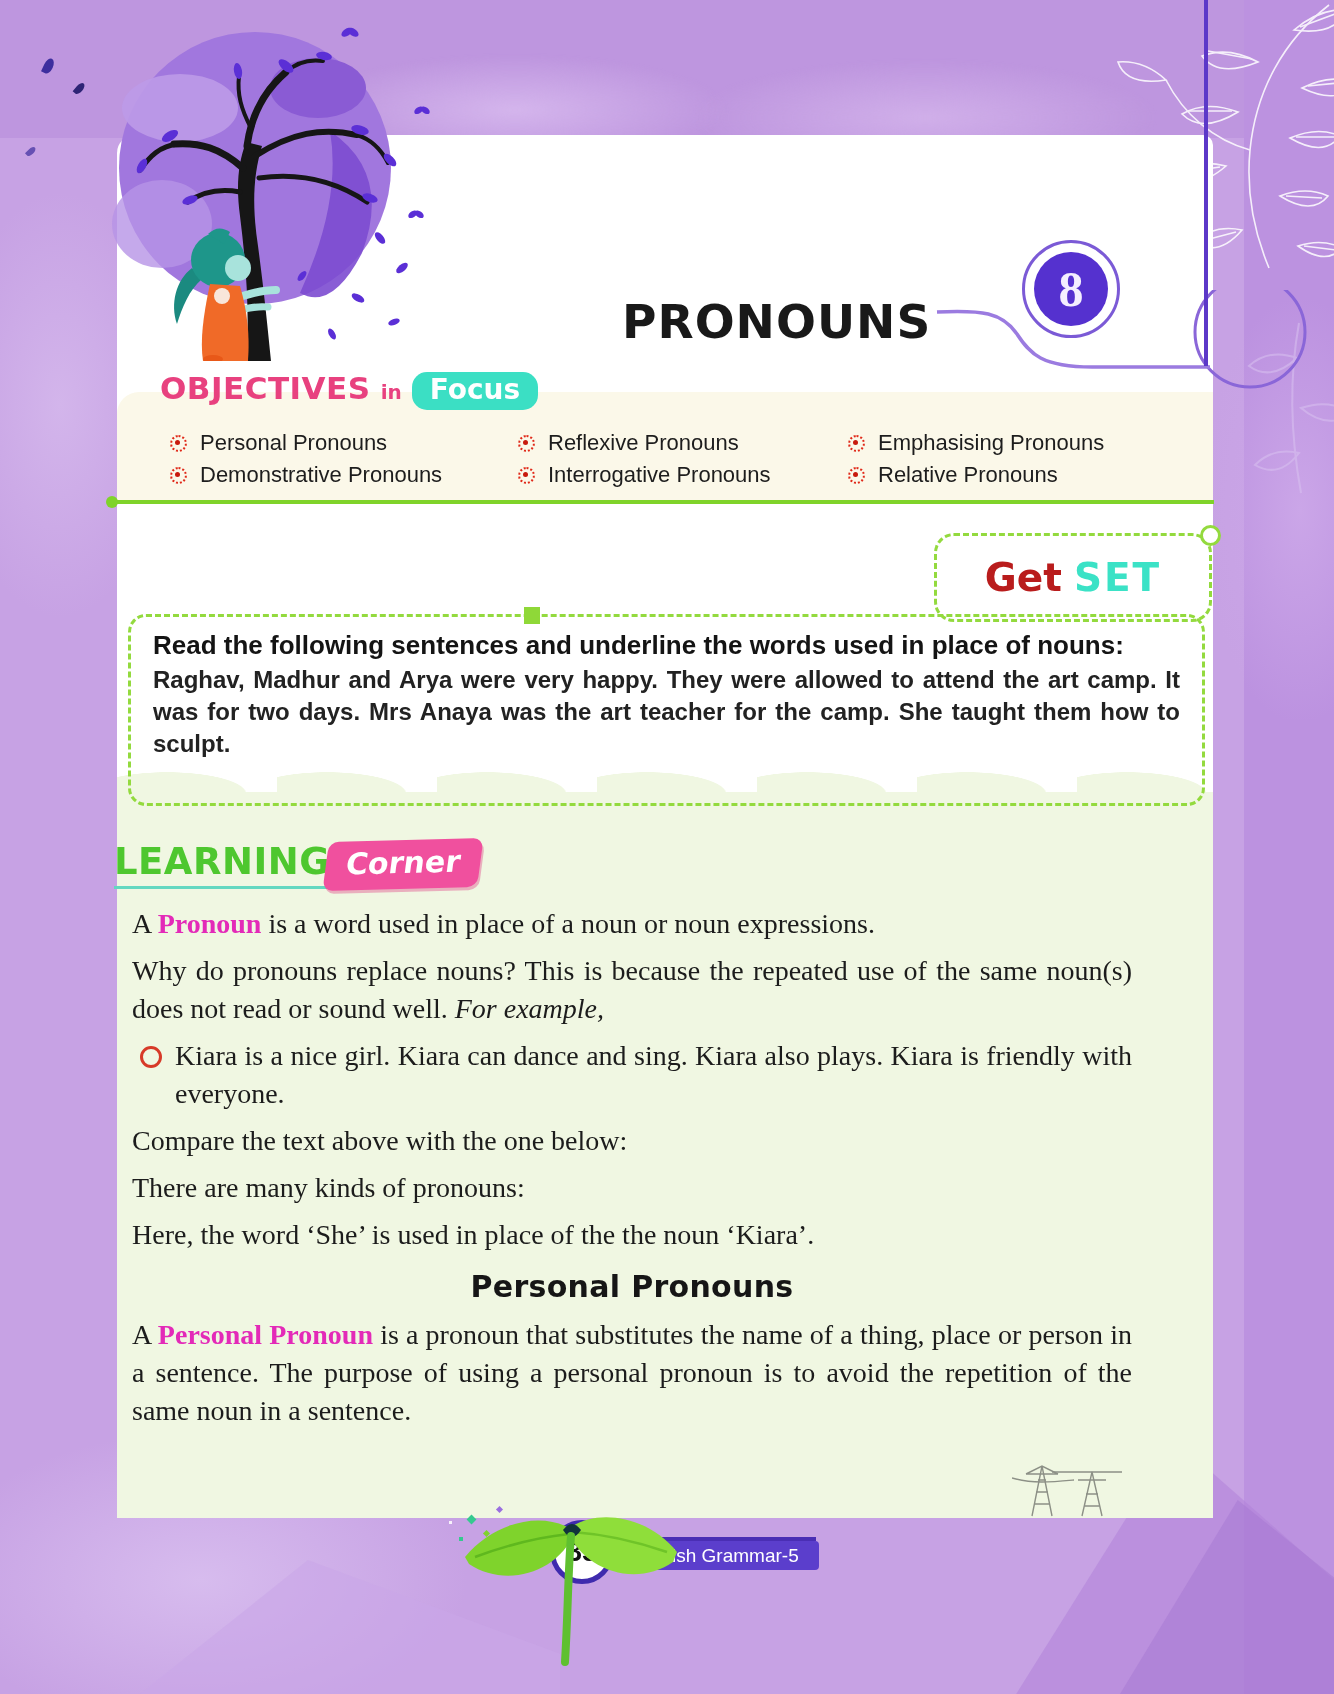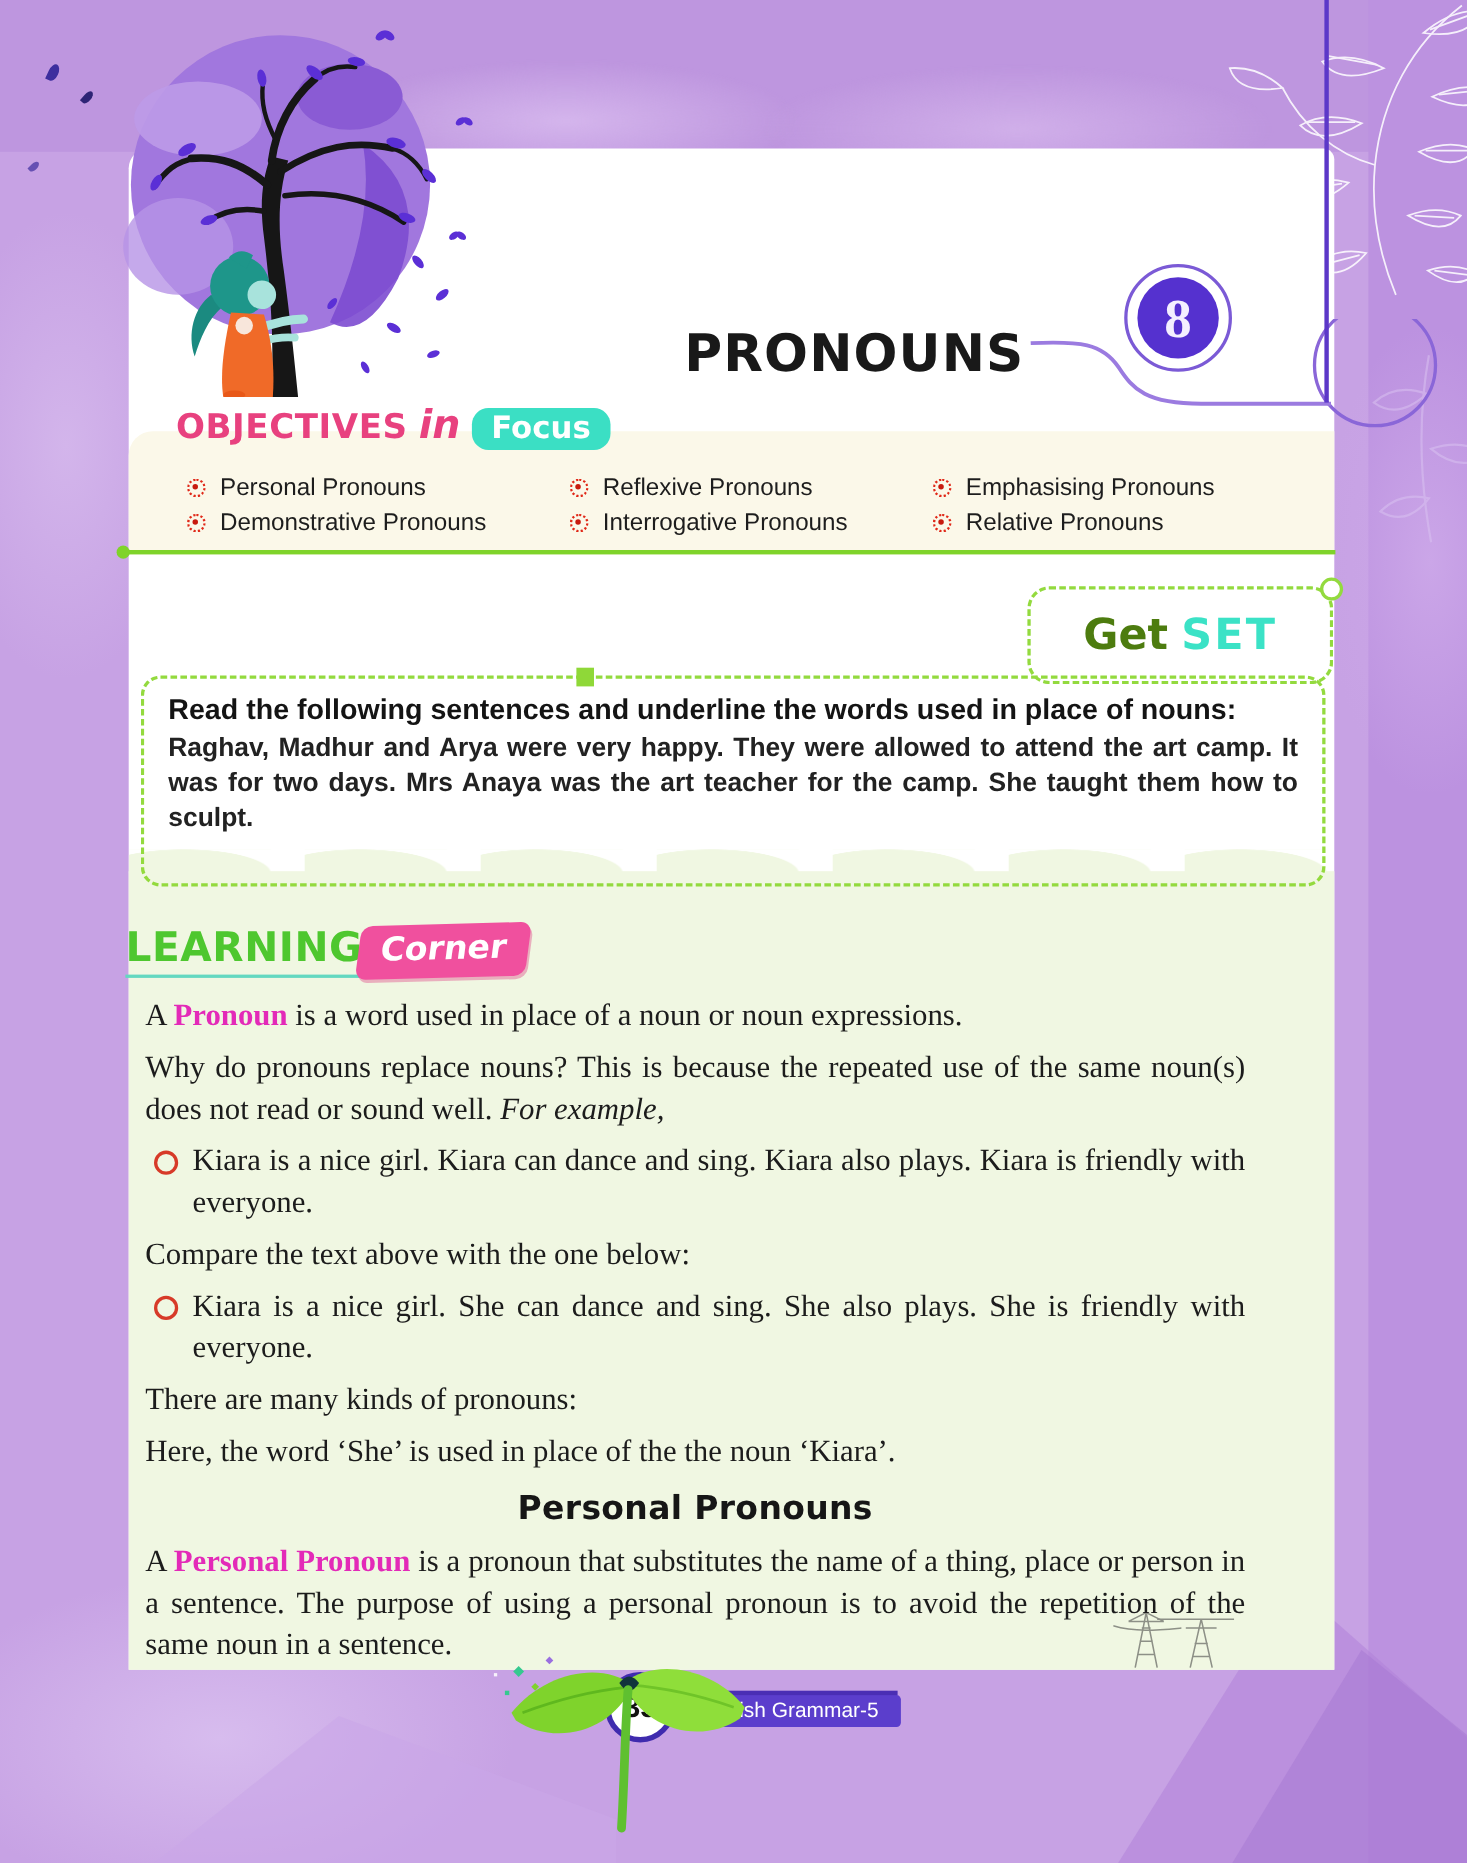--- a/index.html
+++ b/index.html
@@ -45,39 +45,39 @@
   .badge-ring{left:1022px;top:240px;width:92px;height:92px;border:3px solid #7B5AD6;border-radius:50%;
          z-index:5;display:flex;align-items:center;justify-content:center;background:#fff;}
   .badge-circle{width:74px;height:74px;border-radius:50%;background:#5531CF;display:flex;
          align-items:center;justify-content:center;}
   .badge-circle span{font-family:"Liberation Serif",serif;font-size:50px;font-weight:700;color:#F4EFFF;}
   .swoosh{left:920px;top:290px;z-index:3;}
 
   
   .obj-head{left:160px;top:350px;display:flex;align-items:baseline;gap:10px;z-index:5;}
   .obj-word{font-family:"DejaVu Sans",sans-serif;font-size:31px;font-weight:800;color:#E8417F;letter-spacing:.5px;margin-top:20px;}
-  .obj-in{font-family:"DejaVu Sans",sans-serif;font-size:36px;font-weight:700;font-style:italic;color:#E8417F;}
+  .obj-in{font-family:"DejaVu Sans",sans-serif;font-size:20px;font-weight:700;color:#E8417F;}
   .focus-badge{background:#3BDFC4;color:#fff;font-family:"DejaVu Sans",sans-serif;font-size:28px;
          font-weight:800;padding:1px 18px 4px;border-radius:15px;margin-top:16px;}
   .obj-grid{left:170px;top:430px;width:990px;display:grid;grid-template-columns:348px 330px 300px;
          row-gap:6px;z-index:5;}
   .obj-item{display:flex;align-items:center;font-size:22px;color:#1D1D1D;font-weight:500;}
   .dot-flower{flex:0 0 auto;width:13px;height:13px;border:2px dotted #E02818;border-radius:50%;
          margin-right:13px;position:relative;}
   .dot-flower::after{content:'';position:absolute;left:3px;top:3px;width:5px;height:5px;border-radius:50%;background:#C81A0E;}
 
   .rule{left:108px;top:500px;width:1106px;height:4px;background:#7FD32A;z-index:5;}
   .rule::before{content:'';position:absolute;left:-2px;top:-4px;width:12px;height:12px;border-radius:50%;background:#7FD32A;}
 
   
   .getset{left:934px;top:533px;width:272px;height:83px;border:3px dashed #93DA3E;border-radius:20px;
           z-index:5;display:flex;align-items:center;justify-content:center;gap:12px;background:#fff;}
   .getset .circ{position:absolute;right:-12px;top:-11px;width:15px;height:15px;border:3px solid #93DA3E;
           border-radius:50%;background:#fff;}
-  .w-get{font-family:"DejaVu Sans",sans-serif;font-size:39px;font-weight:800;color:#4d7c0f;}
+  .w-get{font-family:"DejaVu Sans",sans-serif;font-size:39px;font-weight:800;color:#b91c1c;}
   .w-set{font-family:"DejaVu Sans",sans-serif;font-size:39px;font-weight:800;color:#3BE2C6;letter-spacing:2px;}
 
   
   .taskbox{left:128px;top:614px;width:1077px;height:192px;border:3px dashed #93DA3E;border-radius:18px;
            z-index:5;box-sizing:border-box;padding:12px 22px 0;background:transparent;}
   .taskbox .sq{position:absolute;left:393px;top:-10px;width:16px;height:17px;background:#8FD838;}
   .task-instr{margin:0;font-size:26px;font-weight:700;color:#141414;line-height:33px;text-align:justify;
            font-family:"Liberation Sans",sans-serif;}
   .task-pass{margin:2px 0 0;font-size:24px;font-weight:600;color:#222;line-height:32px;text-align:justify;}
 
@@ -305,24 +305,20 @@
   </div>
 
   <div class="abs body">
     <p><span>A </span><span class="kw">Pronoun</span><span> is a word used in place of a noun or noun expressions.</span></p>
     <p><span>Why do pronouns replace nouns? This is because the repeated use of the same noun(s) does not read or sound well. </span><i>For example,</i></p>
     <div class="bullet">
       <span class="b-ring"></span>
       <div class="b-text">Kiara is a nice girl. Kiara can dance and sing. Kiara also plays. Kiara is friendly with everyone.</div>
     </div>
     <p>Compare the text above with the one below:</p>
-    <div class="bullet">
-      <span class="b-ring"></span>
-      <div class="b-text">Kiara is a nice girl. She can dance and sing. She also plays. She is friendly with everyone.</div>
-    </div>
     <p>There are many kinds of pronouns:</p>
     <p>Here, the word ‘She’ is used in place of the the noun ‘Kiara’.</p>
     <p class="pp-head">Personal Pronouns</p>
     <p><span>A </span><span class="kw">Personal Pronoun</span><span> is a pronoun that substitutes the name of a thing, place or person in a sentence. The purpose of using a personal pronoun is to avoid the repetition of the same noun in a sentence.</span></p>
   </div>
 
   <svg class="abs tower" width="110" height="60" viewBox="0 0 110 60">
     <g stroke="#3C3C3C" stroke-width="1.4" fill="none" opacity="0.55">
       <path d="M20,58 L30,8 L40,58 M22,46 L38,46 M24,34 L36,34 M26,22 L34,22 M14,16 L46,16 M14,16 L30,8 L46,16"></path>
       <path d="M70,58 L80,14 L90,58 M72,48 L88,48 M74,36 L86,36 M66,22 L94,22"></path>

